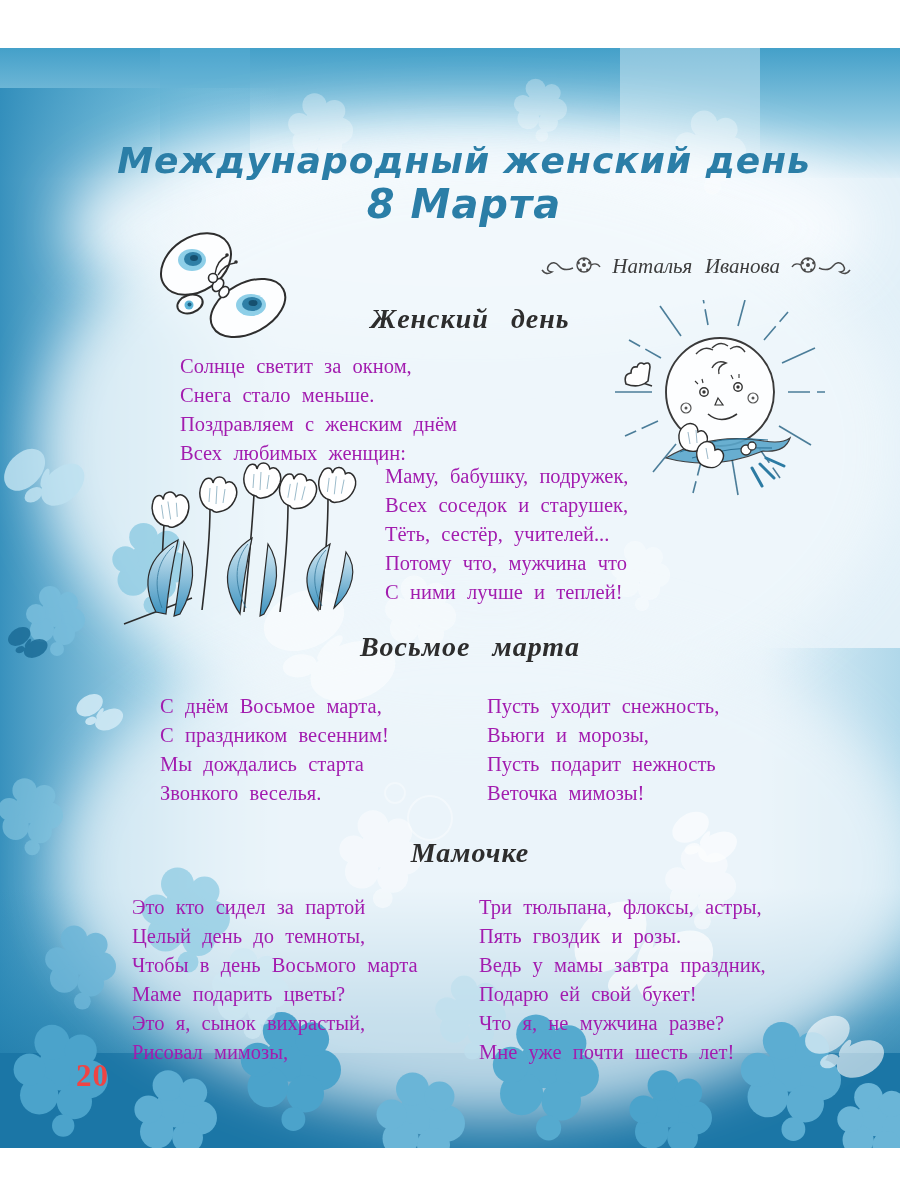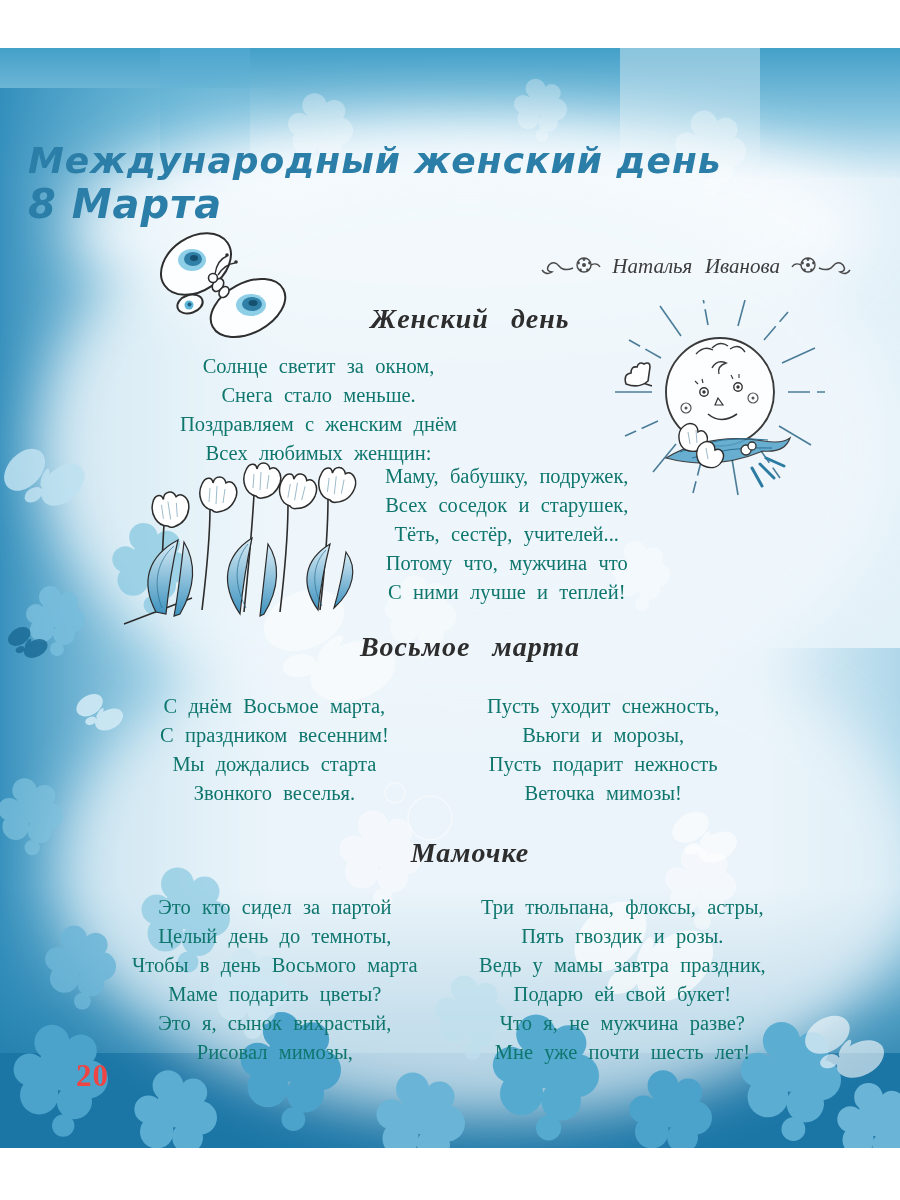--- a/index.html
+++ b/index.html
@@ -2,38 +2,38 @@
 <html><head>
 <meta charset="utf-8">
 <style>
   html,body{margin:0;padding:0;}
   body{width:900px;height:1200px;background:#ffffff;overflow:hidden;
        font-family:"Liberation Serif", serif;}
   .page{position:relative;width:900px;height:1200px;background:#ffffff;}
   .artwork{position:absolute;left:0;top:48px;width:900px;height:1100px;}
   .abs{position:absolute;}
 
-  .main-title{left:0;right:0;top:140px;text-align:left;
+  .main-title{left:0;right:0;top:140px;text-align:center;
     font-family:"DejaVu Sans", sans-serif;font-style:italic;font-weight:bold;
     color:#2b7ea7;line-height:1.15;letter-spacing:1px;padding-left:28px;}
   .main-title .t1{font-size:36px;}
   .main-title .t2{font-size:40px;}
 
   .author-row{top:254px;right:48px;display:flex;align-items:flex-start;gap:10px;
     font-style:italic;font-size:21px;color:#3c3c3c;word-spacing:.35em;}
 
   .poem-title{left:40px;right:0;text-align:center;
     font-style:italic;font-weight:bold;font-size:28px;color:#2d2d2d;
     word-spacing:.5em;letter-spacing:1px;}
   .pt1{top:303px;}
   .pt2{top:631px;}
   .pt3{top:837px;}
 
-  .stanza{font-size:20.5px;color:#0f766e;line-height:29px;word-spacing:.3em;
-    white-space:nowrap;text-align:center;}
+  .stanza{font-size:20.5px;color:#a21caf;line-height:29px;word-spacing:.3em;
+    white-space:nowrap;}
   .s1a{left:180px;top:352px;}
   .s1b{left:385px;top:462px;}
   .s2a{left:160px;top:692px;}
   .s2b{left:487px;top:692px;}
   .s3a{left:112px;top:893px;margin-left:20px;}
   .s3b{left:479px;top:893px;}
 
   .page-number{left:76px;top:1058px;font-size:31px;font-weight:bold;color:#ef4444;
     letter-spacing:1px;}
 

